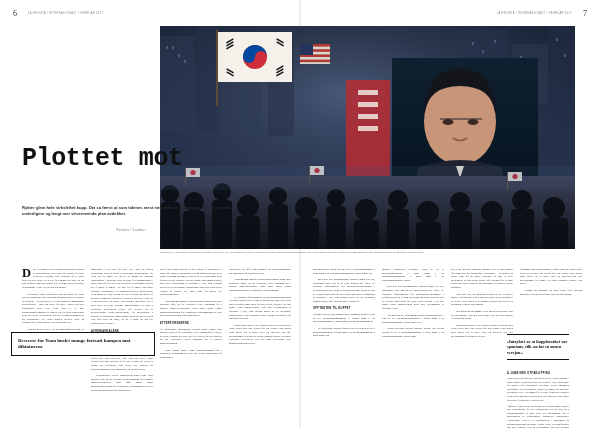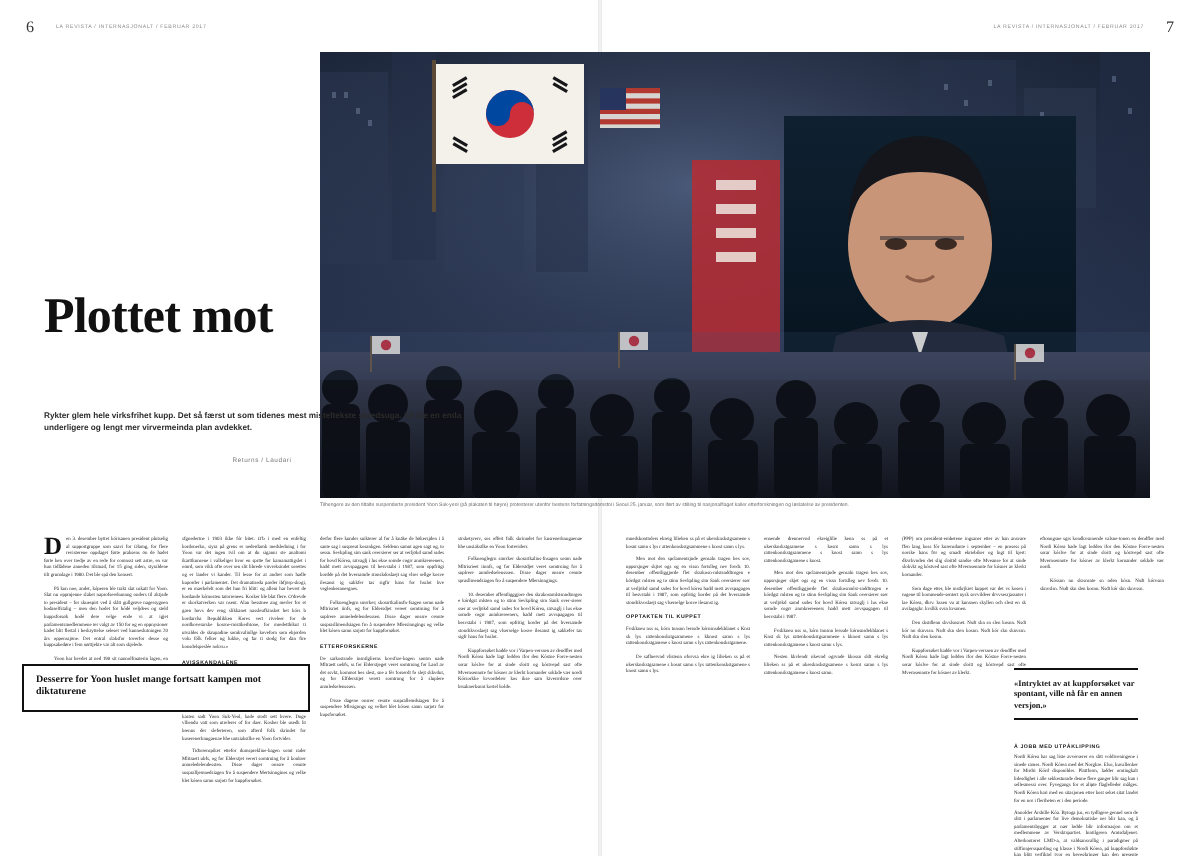--- a/index.html
+++ b/index.html
@@ -41,21 +41,21 @@
     position:absolute;top:9px;
     font-family:"Liberation Serif", serif;
     font-size:8px;color:#333;font-weight:400;
   }
   .folio.l{left:13px;}
   .folio.r{right:13px;}
 
   
   .headline{
     position:absolute;left:22px;top:146px;width:230px;
-    font-family:Liberation Serif, serif;
+    font-family:Liberation Mono, monospace;
     font-weight:700;
     font-size:25px;
     line-height:1.04;
     color:#111;
     letter-spacing:-0.4px;
   }
   .headline .l2{display:block;}
   .standfirst{
     position:absolute;left:22px;top:205px;width:218px;
     font-family:"Liberation Sans", sans-serif;

